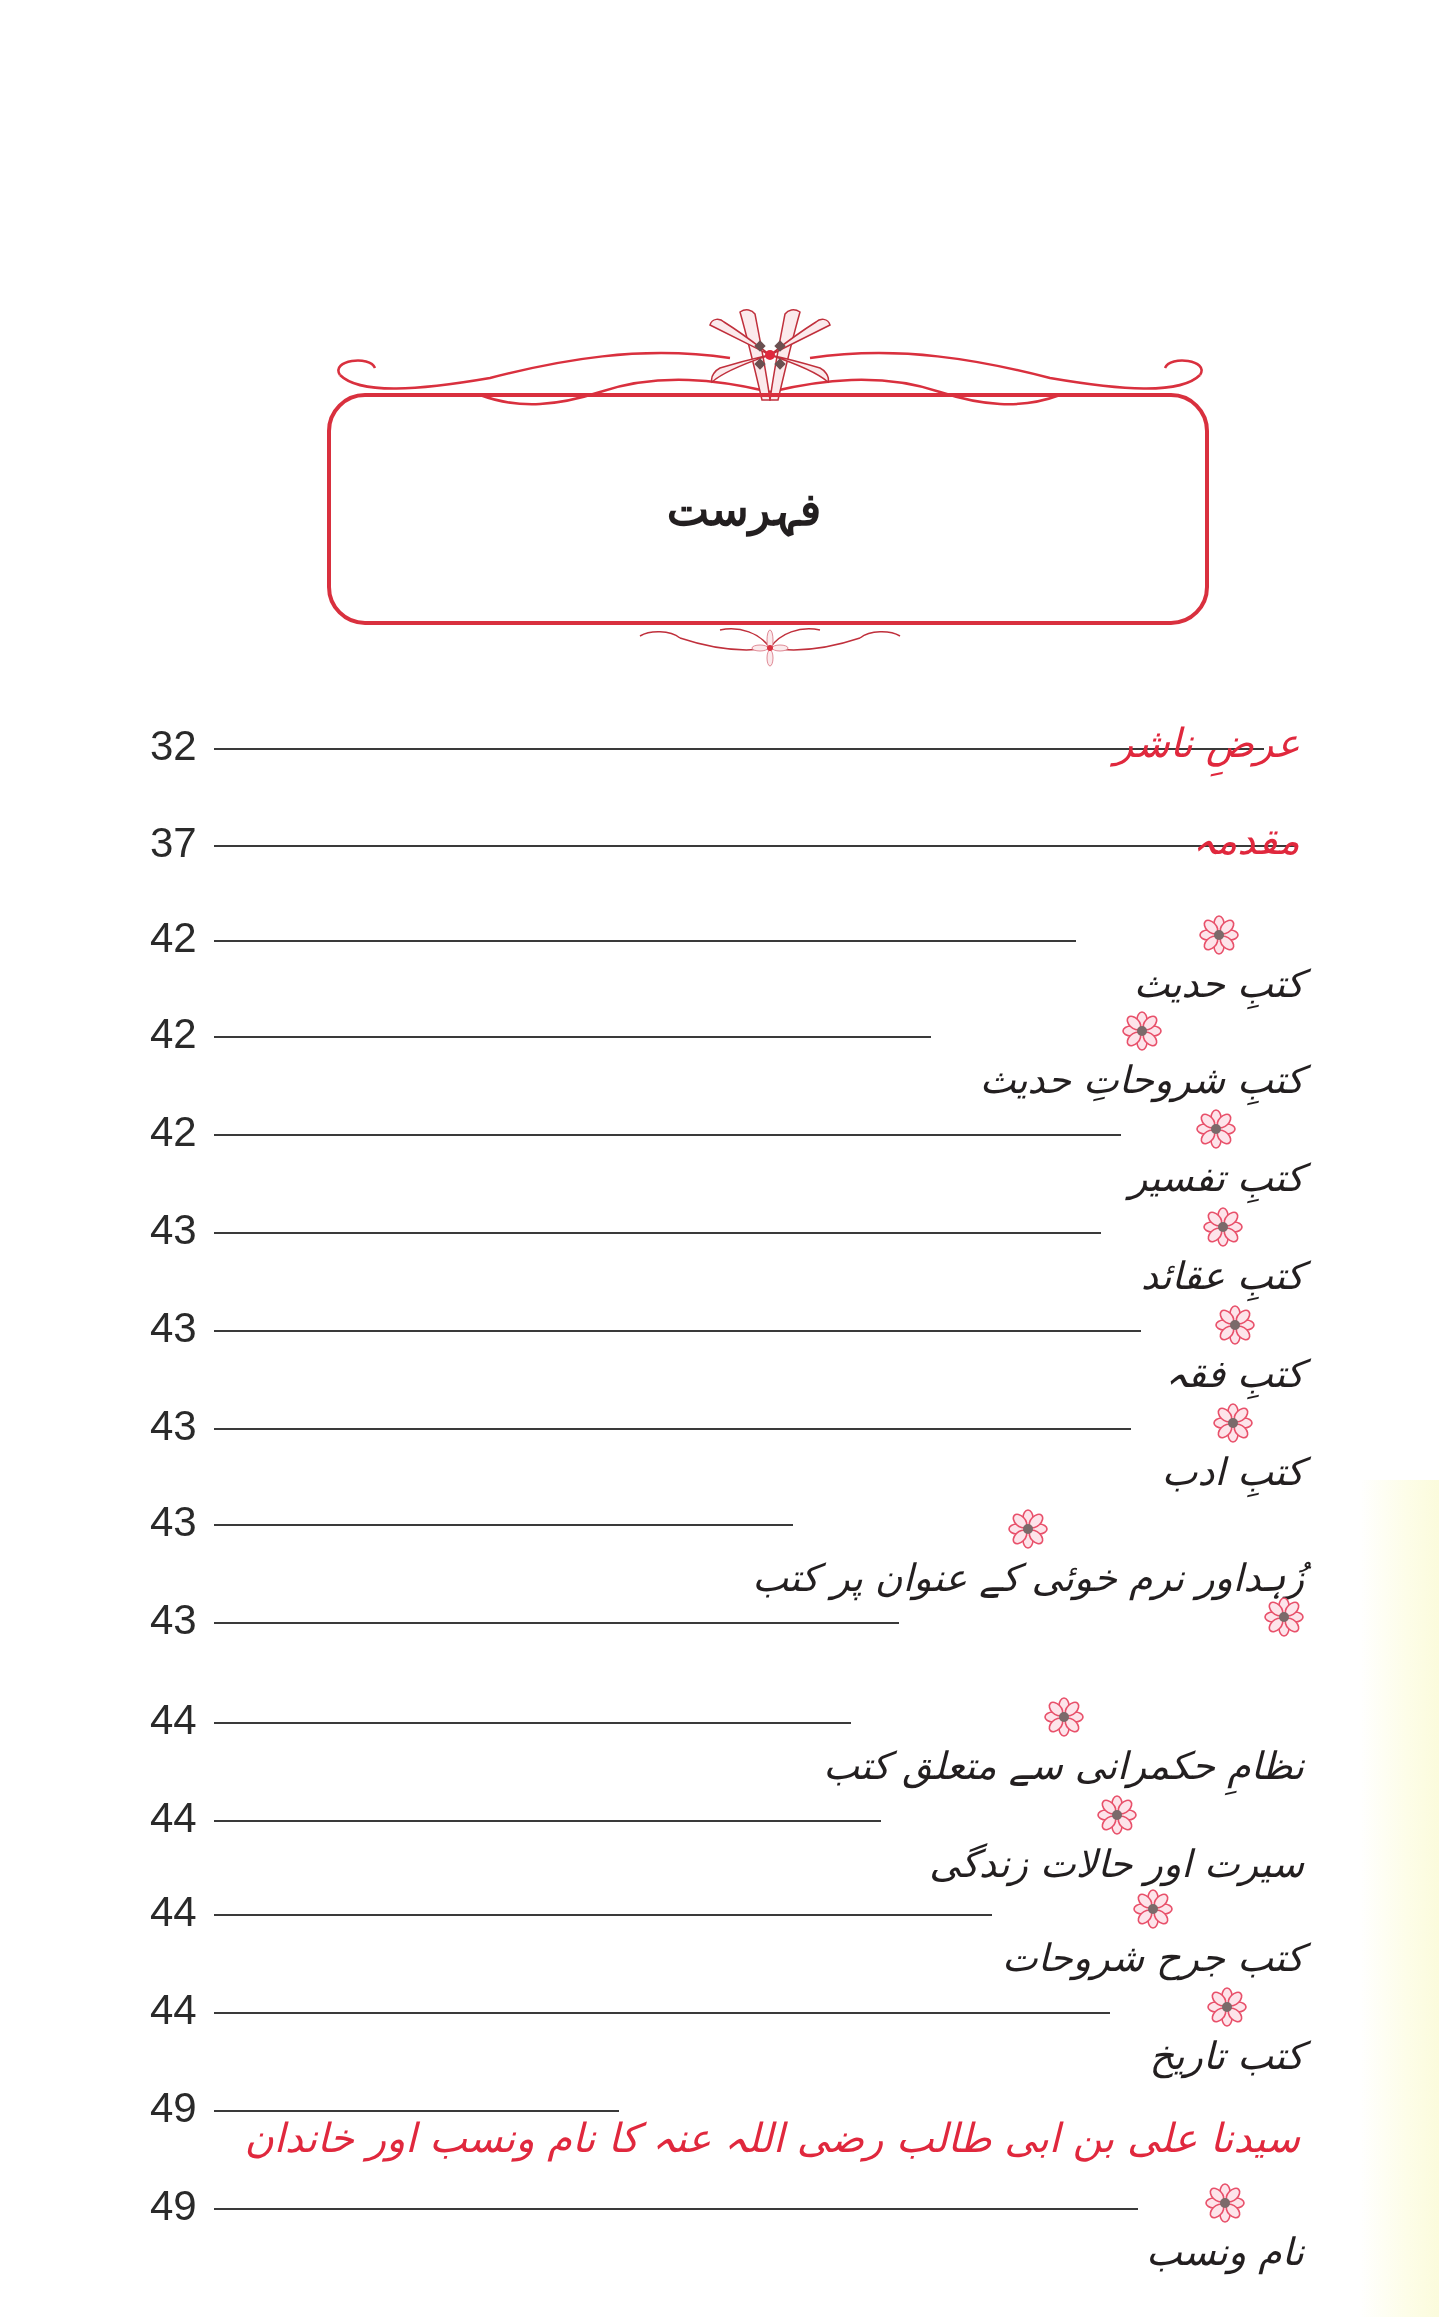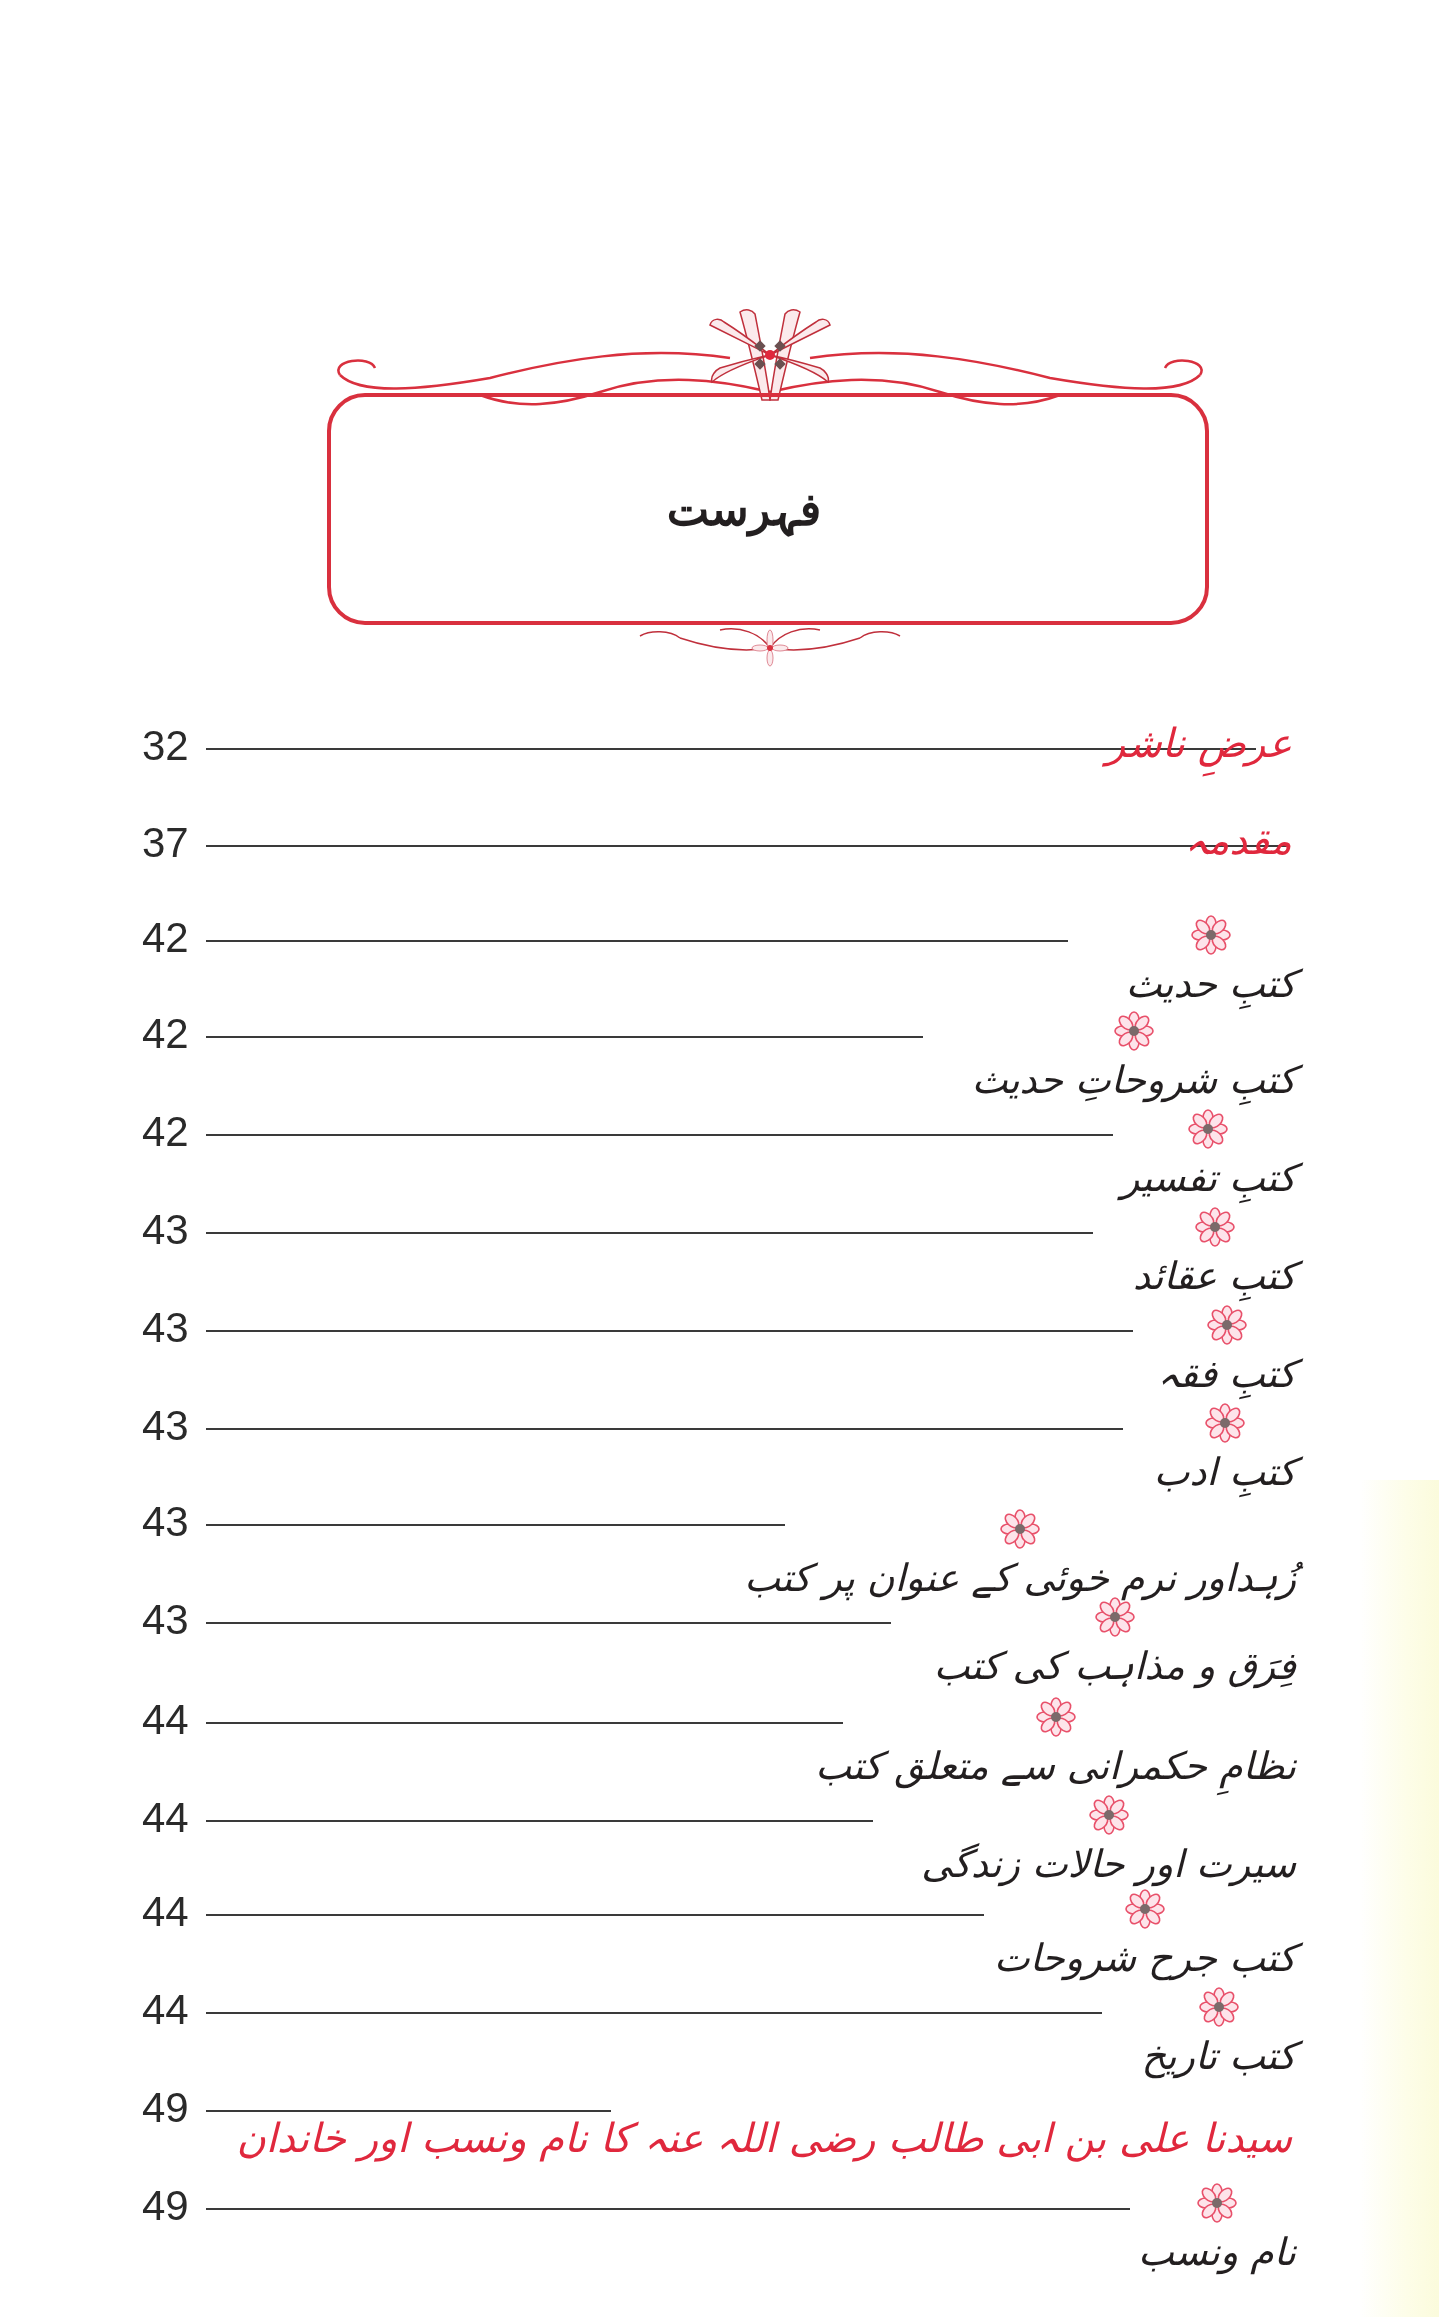--- a/index.html
+++ b/index.html
@@ -66,21 +66,21 @@
   
   .toc {
     position: absolute;
     left: 0;
     top: 0;
     width: 1439px;
     height: 2317px;
   }
   .toc-row {
     position: absolute;
-    left: 8px;
+    left: 16px;
     width: 1316px;
     height: 90px;
     padding-left: 10px;
   }
   .page-num {
     position: absolute;
     left: 134px;
     width: 64px;
     font-family: "Liberation Sans", sans-serif;
     font-size: 42px;
@@ -340,21 +340,20 @@
       <ellipse cx="20" cy="31" rx="5" ry="8"></ellipse>
       <ellipse cx="9" cy="20" rx="8" ry="5"></ellipse>
       <ellipse cx="31" cy="20" rx="8" ry="5"></ellipse>
       <ellipse cx="12" cy="12" rx="5" ry="8" transform="rotate(-45 12 12)"></ellipse>
       <ellipse cx="28" cy="12" rx="5" ry="8" transform="rotate(45 28 12)"></ellipse>
       <ellipse cx="12" cy="28" rx="5" ry="8" transform="rotate(45 12 28)"></ellipse>
       <ellipse cx="28" cy="28" rx="5" ry="8" transform="rotate(-45 28 28)"></ellipse>
     </g>
     <circle cx="20" cy="20" r="5" fill="#7a6a6a"></circle>
   </svg>
-        <span class="entry-text">فِرَق و مذاہب کی کتب</span>
       </div>
     </div>
     <div class="toc-row" style="top: 1677px;">
       <span class="page-num" style="top: 22px;">44</span>
       <div class="leader" style="top: 45px; width: 637px;"></div>
       <div class="entry sub" style="top: 20px;">
         <svg class="flower" viewBox="0 0 40 40">
     <g fill="#fde4ea" stroke="#e8506a" stroke-width="1.6">
       <ellipse cx="20" cy="9" rx="5" ry="8"></ellipse>
       <ellipse cx="20" cy="31" rx="5" ry="8"></ellipse>

